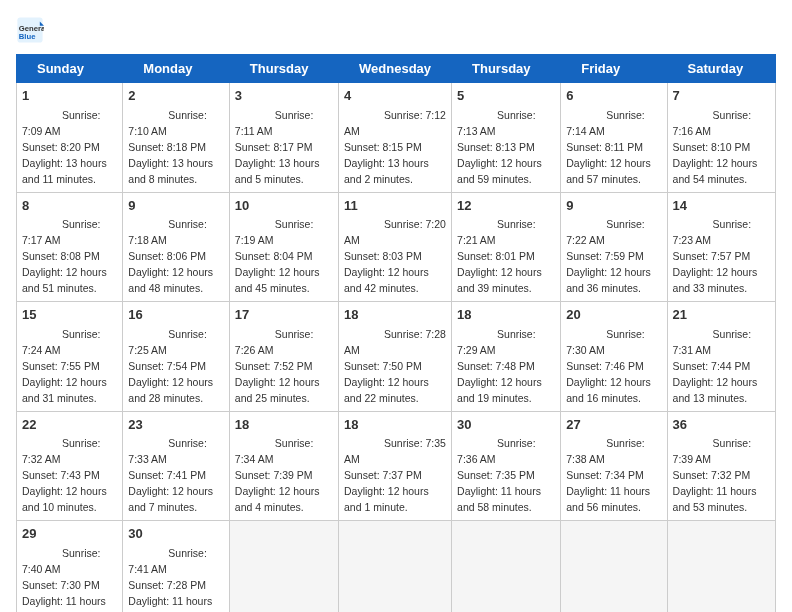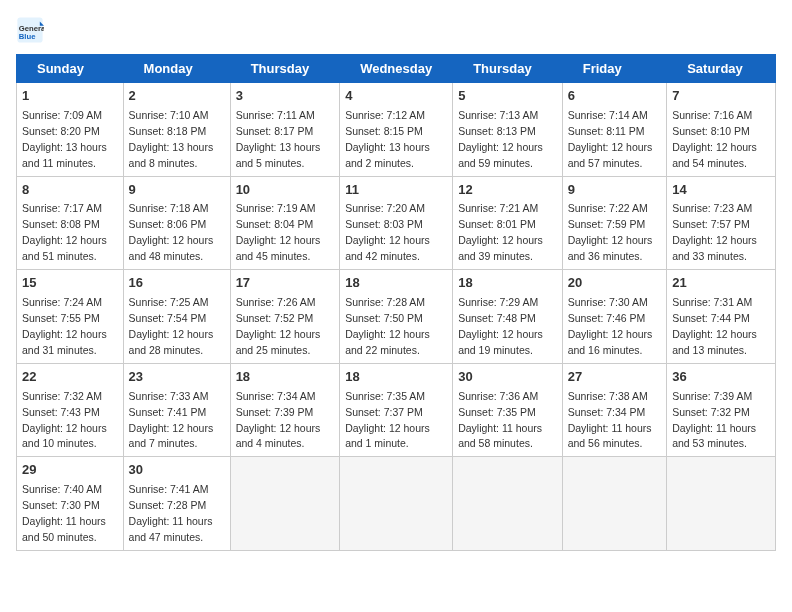--- a/index.html
+++ b/index.html
@@ -79,20 +79,21 @@
     }
     .day-num {
       font-size: 13px;
       font-weight: bold;
       display: block;
       margin-bottom: 2px;
     }
     .day-info {
       font-size: 10.5px;
       color: #333;
+      margin-left: 40px;
     }
   </style>
 </head>
 <body>
 
 <div class="header-area">
   <div class="logo">
     <svg class="logo-icon" viewBox="0 0 40 40">
       <rect x="2" y="2" width="36" height="36" rx="4" fill="#e3f2fd"></rect>
       <text x="4" y="22" font-size="11" font-weight="bold" fill="#333">General</text>

